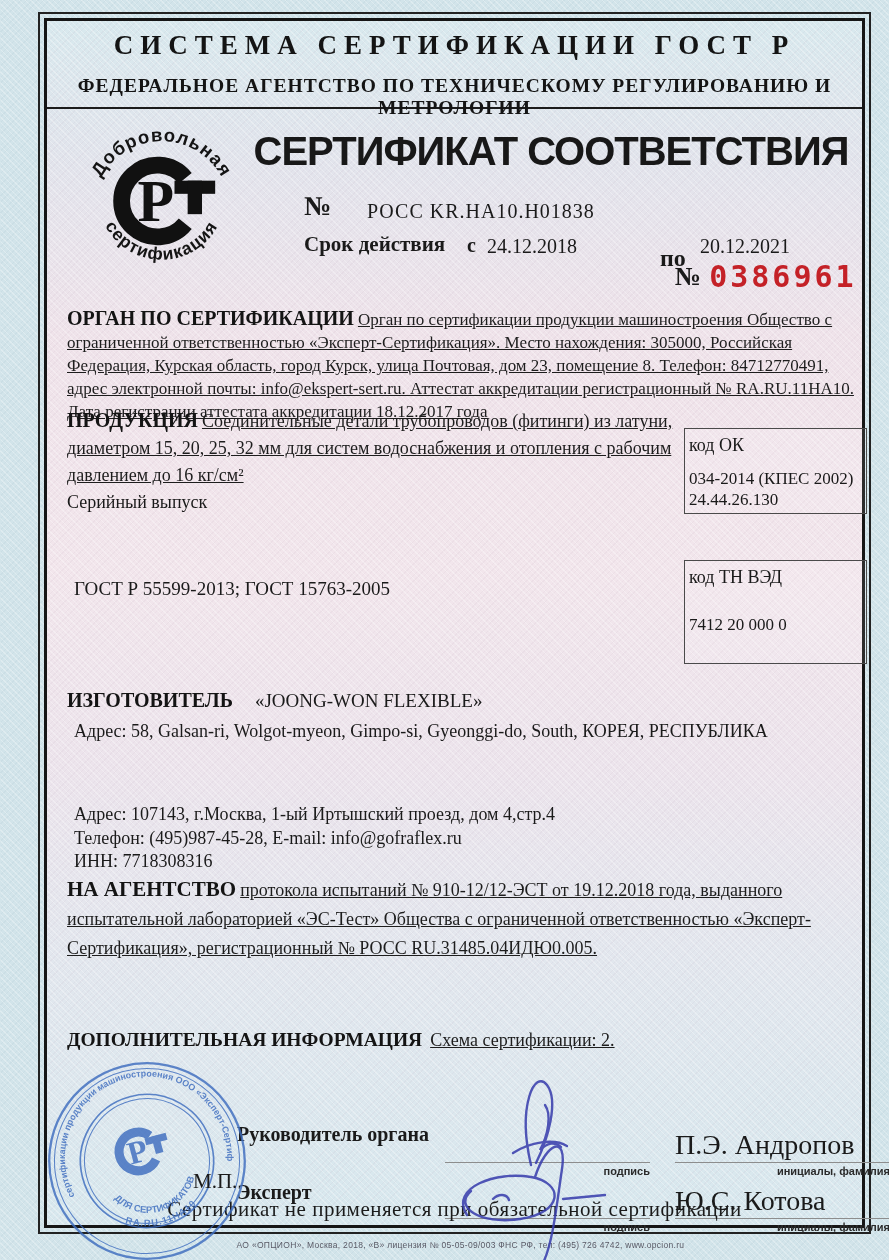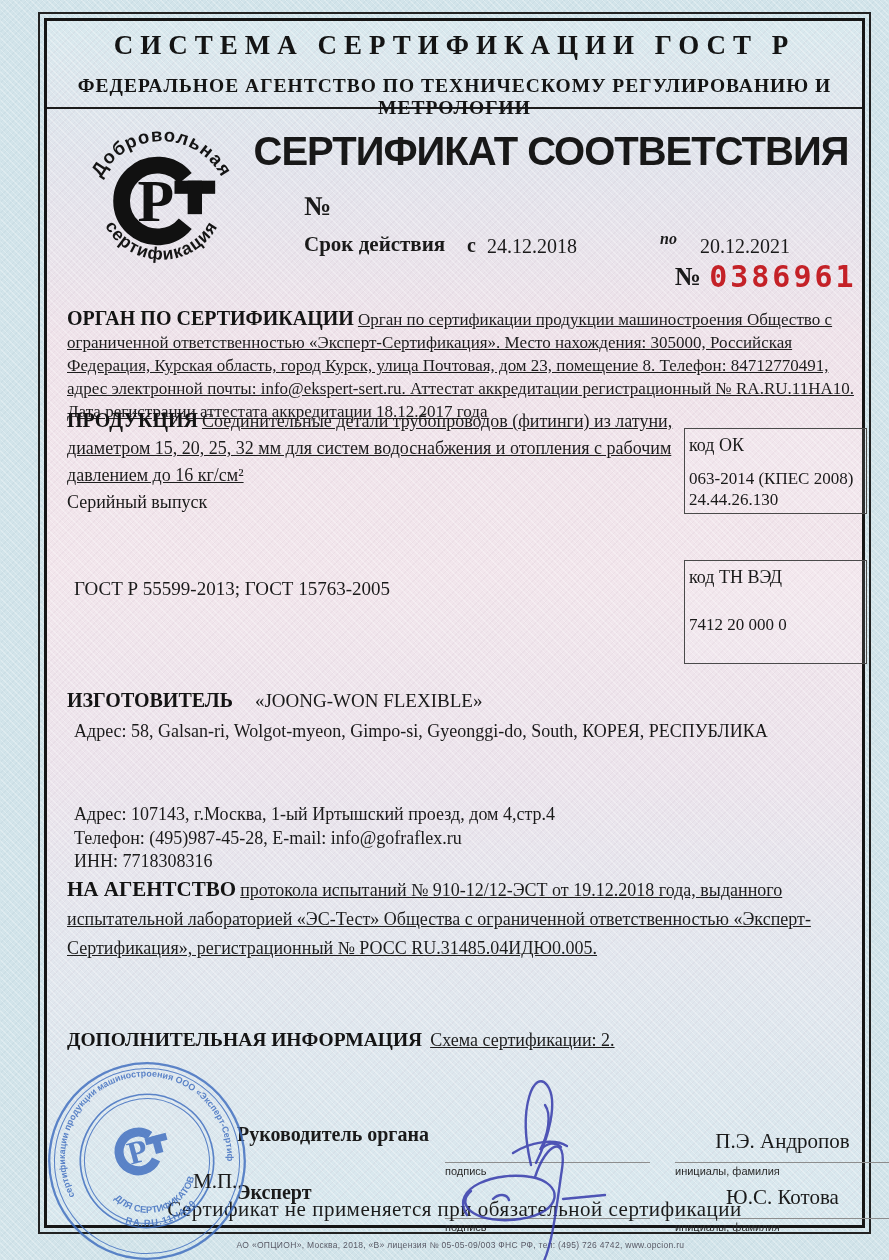--- a/index.html
+++ b/index.html
@@ -19,21 +19,21 @@
   .h1{margin-top:9px;font-weight:bold;font-size:27px;letter-spacing:7px;color:#141414;}
   .h2{margin-top:14px;font-weight:bold;font-size:19.5px;letter-spacing:1px;color:#141414;}
   .abs{position:absolute;}
   .title{left:196px;top:108px;width:616px;text-align:center;font-family:"Liberation Sans",sans-serif;
          font-weight:bold;font-size:40px;letter-spacing:-1px;white-space:nowrap;color:#181818;}
   .cert-no-label{left:257px;top:170px;font-weight:bold;font-size:27px;}
   .cert-no{left:320px;top:179px;font-size:20px;letter-spacing:1px;}
   .val-label{left:257px;top:211px;font-weight:bold;font-size:21px;}
   .val-c{left:420px;top:213px;font-weight:bold;font-size:20px;}
   .val-from{left:440px;top:214px;font-size:20px;}
-  .val-po{left:613px;top:209px;font-weight:bold;font-size:16px;font-style:italic;}
+  .val-po{left:613px;top:224px;font-weight:bold;font-size:24px;}
   .val-to{left:653px;top:214px;font-size:20px;}
   .form-no{left:628px;top:238px;white-space:nowrap;}
   .form-no .nsign{font-weight:bold;font-size:26px;vertical-align:2px;}
   .form-no .digits{font-family:"DejaVu Sans Mono",monospace;font-weight:bold;font-size:30px;letter-spacing:3px;margin-left:8px;}
   .section-label{font-weight:bold;font-size:20px;color:#141414;}
   .body-text{font-size:17.5px;color:#1d1d1d;text-decoration:underline;}
   .p-org{left:20px;top:270px;width:798px;line-height:23px;}
   .p-org .body-text{font-size:17px;}
   .p-product{left:20px;top:386px;width:642px;line-height:27px;}
   .p-product .body-text{font-size:18px;}
@@ -61,26 +61,26 @@
   .p-add{left:20px;top:1008px;}
   .p-add .body-text{font-size:18px;margin-left:8px;}
   .mp{left:146px;top:1128px;font-size:21px;z-index:5;margin-top:20px;}
   .head-label{left:190px;top:1102px;font-weight:bold;font-size:20px;}
   .expert-label{left:190px;top:1160px;font-weight:bold;font-size:20px;}
   .sig-line{height:0;border-top:1px solid #8d8d8d;}
   .l1L{left:398px;top:1141px;width:205px;}
   .l1R{left:628px;top:1141px;width:215px;}
   .l2L{left:398px;top:1197px;width:205px;}
   .l2R{left:628px;top:1197px;width:215px;}
-  .sig-cap{font-size:11px;color:#2a2a2a;text-align:left;font-family:"Liberation Sans",sans-serif;}
+  .sig-cap{font-size:11px;color:#2a2a2a;text-align:right;font-family:"Liberation Sans",sans-serif;font-weight:bold;}
   .c1L{left:398px;top:1144px;width:205px;}
   .c1R{left:628px;top:1144px;width:215px;}
   .c2L{left:398px;top:1200px;width:205px;}
   .c2R{left:628px;top:1200px;width:215px;}
-  .sig-name{font-size:21px;text-align:center;}
+  .sig-name{font-size:28px;}
   .n1{left:628px;top:1108px;width:215px;}
   .n2{left:628px;top:1164px;width:215px;}
   .bottom-note{left:0;right:0;top:1176px;text-align:center;font-size:21px;letter-spacing:.5px;color:#1b1b1b;}
   .footer{position:absolute;left:0;right:0;top:1240px;text-align:center;font-size:8.5px;color:#5a5a66;
           font-family:"Liberation Sans",sans-serif;letter-spacing:.3px;padding-left:32px;}
   .logo-svg{position:absolute;left:32px;top:96px;}
   .stamp-svg{position:absolute;left:-4px;top:1036px;z-index:4;}
   .ink-svg{position:absolute;left:388px;top:1026px;z-index:6;}
   .hidden-defs{position:absolute;width:0;height:0;overflow:hidden;}
 </style>
@@ -120,20 +120,21 @@
           <text font-family="Liberation Sans, sans-serif" font-weight="bold" font-size="17" letter-spacing="1">
             <textPath href="#logo-bot-arc" startOffset="50%" text-anchor="middle">сертификация</textPath>
           </text>
         </g>
         <use href="#rst-mark" x="23" y="22" width="116" height="116" color="#111"></use>
       </svg>
 
       <div class="abs title">СЕРТИФИКАТ СООТВЕТСТВИЯ</div>
 
       <div class="abs cert-no-label">№</div>
+      <div class="abs cert-no">РОСС KR.HA10.H01838</div>
 
       <div class="abs val-label">Срок действия</div>
       <div class="abs val-c">с</div>
       <div class="abs val-from">24.12.2018</div>
       <div class="abs val-po">по</div>
       <div class="abs val-to">20.12.2021</div>
 
       <div class="abs form-no">
         <span class="nsign">№</span><span class="digits" style="color:#c42127">0386961</span>
       </div>
@@ -142,21 +143,21 @@
         <span class="body-text">Орган по сертификации продукции машиностроения Общество с ограниченной ответственностью «Эксперт-Сертификация». Место нахождения: 305000, Российская Федерация, Курская область, город Курск, улица Почтовая, дом 23, помещение 8. Телефон: 84712770491, адрес электронной почты: info@ekspert-sert.ru. Аттестат аккредитации регистрационный № RA.RU.11HA10. Дата регистрации аттестата аккредитации 18.12.2017 года</span></p>
 
       <div class="abs p-product">
         <p style="margin:0"><b class="section-label">ПРОДУКЦИЯ</b>
           <span class="body-text">Соединительные детали трубопроводов (фитинги) из латуни, диаметром 15, 20, 25, 32 мм для систем водоснабжения и отопления с рабочим давлением до 16 кг/см²</span></p>
         <div class="serial">Серийный выпуск</div>
       </div>
 
       <div class="abs code-box box-ok">
         <div class="cb-label">код ОК</div>
-        <div class="cb-val">063-2014 (КПЕС 2008)</div>
+        <div class="cb-val">034-2014 (КПЕС 2002)</div>
         <div class="cb-val" style="margin-top:0">24.44.26.130</div>
       </div>
 
       <div class="abs conf-text">ГОСТ Р 55599-2013; ГОСТ 15763-2005</div>
 
       <div class="abs code-box box-tnved">
         <div class="cb-label">код ТН ВЭД</div>
         <div class="cb-val">7412 20 000 0</div>
       </div>
 

